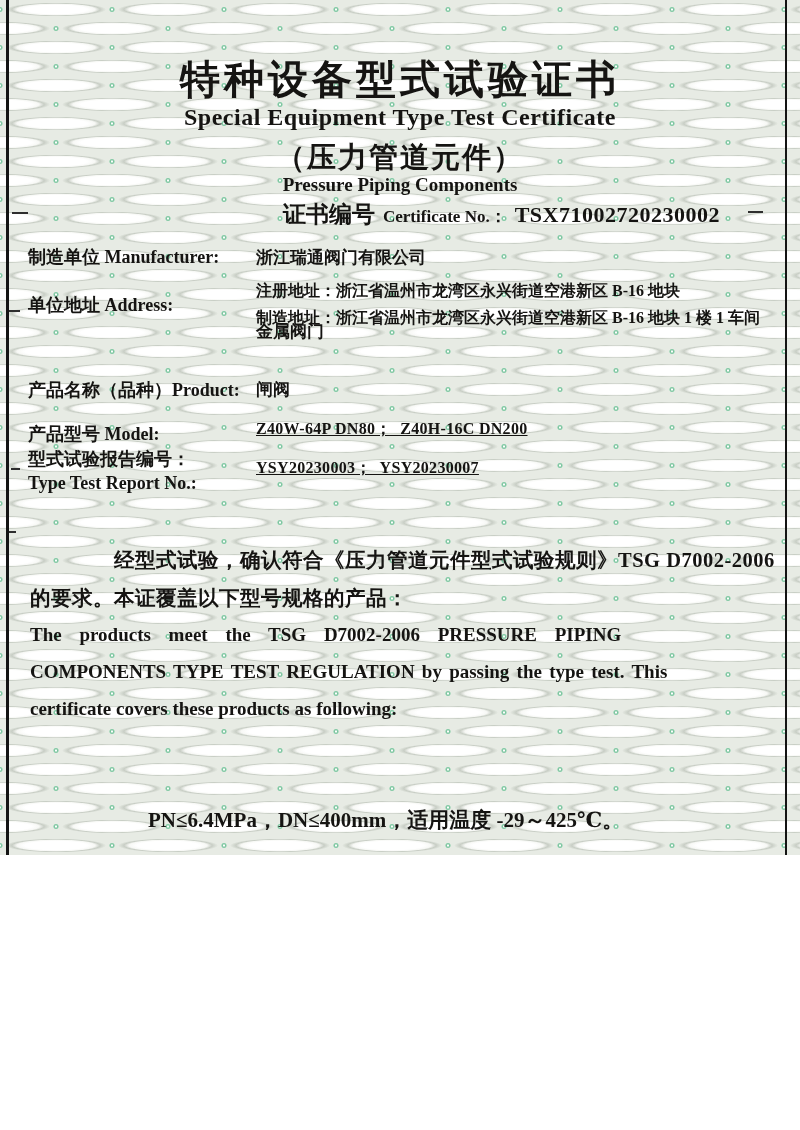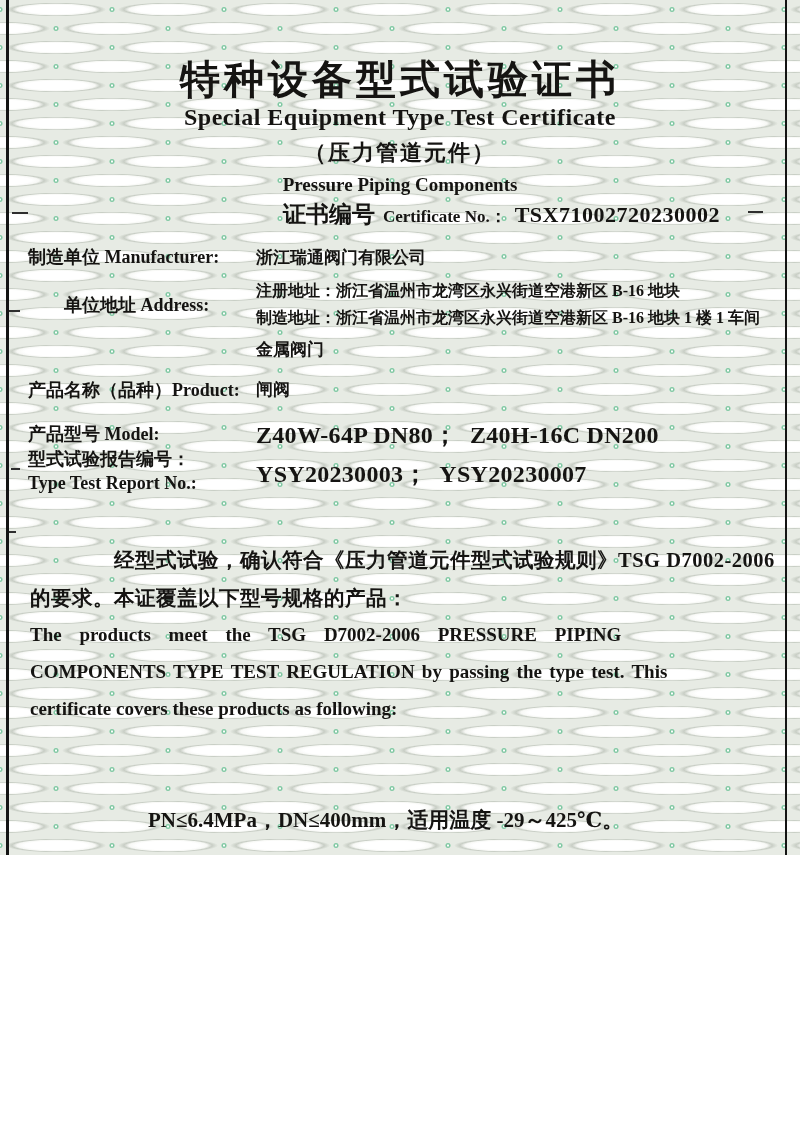--- a/index.html
+++ b/index.html
@@ -14,31 +14,31 @@
       radial-gradient(ellipse 50px 7px at 56px 9.5px, #ffffff 62%, #f7f8f5 78%, #c8cec5 88%, rgba(200,206,197,0) 100%);
     background-size:112px 38px,112px 38px,112px 38px,112px 38px;
     background-position:56px 0px,0px 19px,0px 0px,56px 19px;
   }
   .abs{position:absolute;}
   .ctr{left:0;width:800px;text-align:center;}
   .b{font-weight:bold;}
   .pre{white-space:pre;}
   .title-zh{top:52px;font-size:40px;letter-spacing:4px;}
   .title-en{top:104px;font-size:24px;letter-spacing:0.5px;}
-  .sub-zh{top:138px;font-size:22px;letter-spacing:2px;}
+  .sub-zh{top:138px;font-size:29px;letter-spacing:2px;}
   .sub-en{top:174px;font-size:19px;}
   .certline{top:199px;left:283px;display:flex;align-items:baseline;gap:8px;}
   .certline .zh{font-size:23px;font-weight:bold;}
   .certline .en{font-size:17px;font-weight:bold;}
   .certline .no{font-size:22px;font-weight:bold;letter-spacing:0.5px;}
   .lbl{left:28px;font-size:18px;font-weight:bold;}
   .val{left:256px;font-weight:bold;}
   .v17{font-size:17px;}
   .v16{font-size:16px;}
-  .v20{font-size:24px;letter-spacing:0.3px;}
+  .v20{font-size:16px;letter-spacing:0.3px;text-decoration:underline;}
   .para-zh{font-size:20.5px;font-weight:bold;letter-spacing:0.5px;}
   .para-en{left:30px;font-size:19px;font-weight:bold;}
   .ws1{word-spacing:13px;}
   .ws2{word-spacing:2.5px;font-family:Liberation Serif, serif;}
   .spec{left:148px;top:806px;font-size:21px;font-weight:bold;}
   .footer{left:330px;width:470px;text-align:center;}
   .f-zh{top:936px;font-size:26px;letter-spacing:2px;font-weight:bold;}
   .f-en{top:970px;font-size:17px;word-spacing:7px;font-weight:bold;}
   .f-date{top:1000px;font-size:24px;letter-spacing:5px;font-weight:bold;}
   .f-dl{top:1034px;font-size:20px;font-weight:bold;}
@@ -69,25 +69,25 @@
 
   <div class="abs certline">
     <span class="zh">证书编号</span>
     <span class="en">Certificate No.：</span>
     <span class="no">TSX71002720230002</span>
   </div>
 
   <div class="abs lbl" style="top:245px;">制造单位 Manufacturer:</div>
   <div class="abs val v17" style="top:246px;">浙江瑞通阀门有限公司</div>
 
-  <div class="abs lbl" style="top:293px;margin-left:36px;">单位地址 Address:</div>
+  <div class="abs lbl" style="top:293px;">单位地址 Address:</div>
   <div class="abs val v16 pre" style="top:281px;">注册地址：浙江省温州市龙湾区永兴街道空港新区 B-16 地块</div>
   <div class="abs val v16 pre" style="top:308px;">制造地址：浙江省温州市龙湾区永兴街道空港新区 B-16 地块 1 楼 1 车间</div>
 
-  <div class="abs val v17" style="top:338px;">金属阀门</div>
+  <div class="abs val v17" style="top:320px;">金属阀门</div>
 
   <div class="abs lbl" style="top:378px;">产品名称（品种）Product:</div>
   <div class="abs val v17" style="top:378px;">闸阀</div>
 
   <div class="abs lbl" style="top:422px;">产品型号 Model:</div>
   <div class="abs val v20 pre" style="top:419px;">Z40W-64P DN80；  Z40H-16C DN200</div>
 
   <div class="abs lbl" style="top:447px;">型式试验报告编号：</div>
   <div class="abs lbl" style="top:473px;">Type Test Report No.:</div>
   <div class="abs val v20 pre" style="top:458px;">YSY20230003；  YSY20230007</div>

